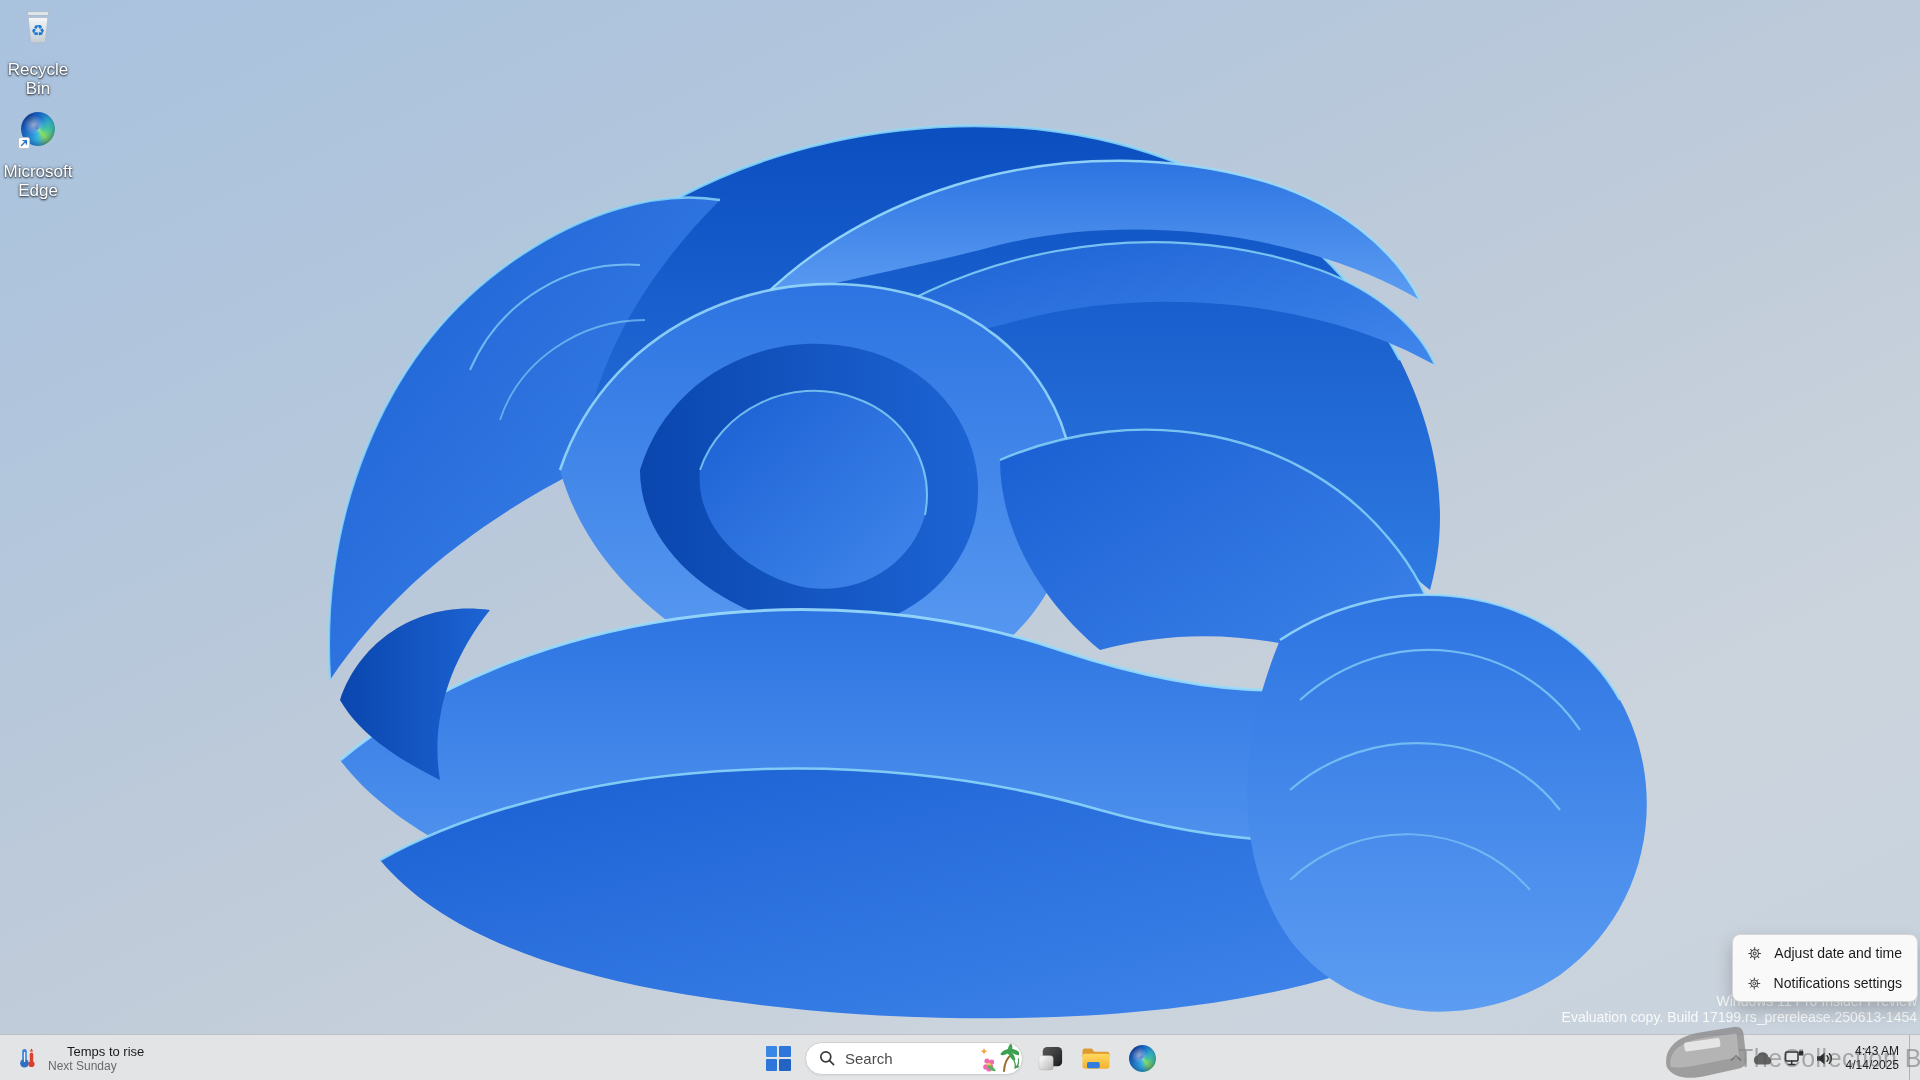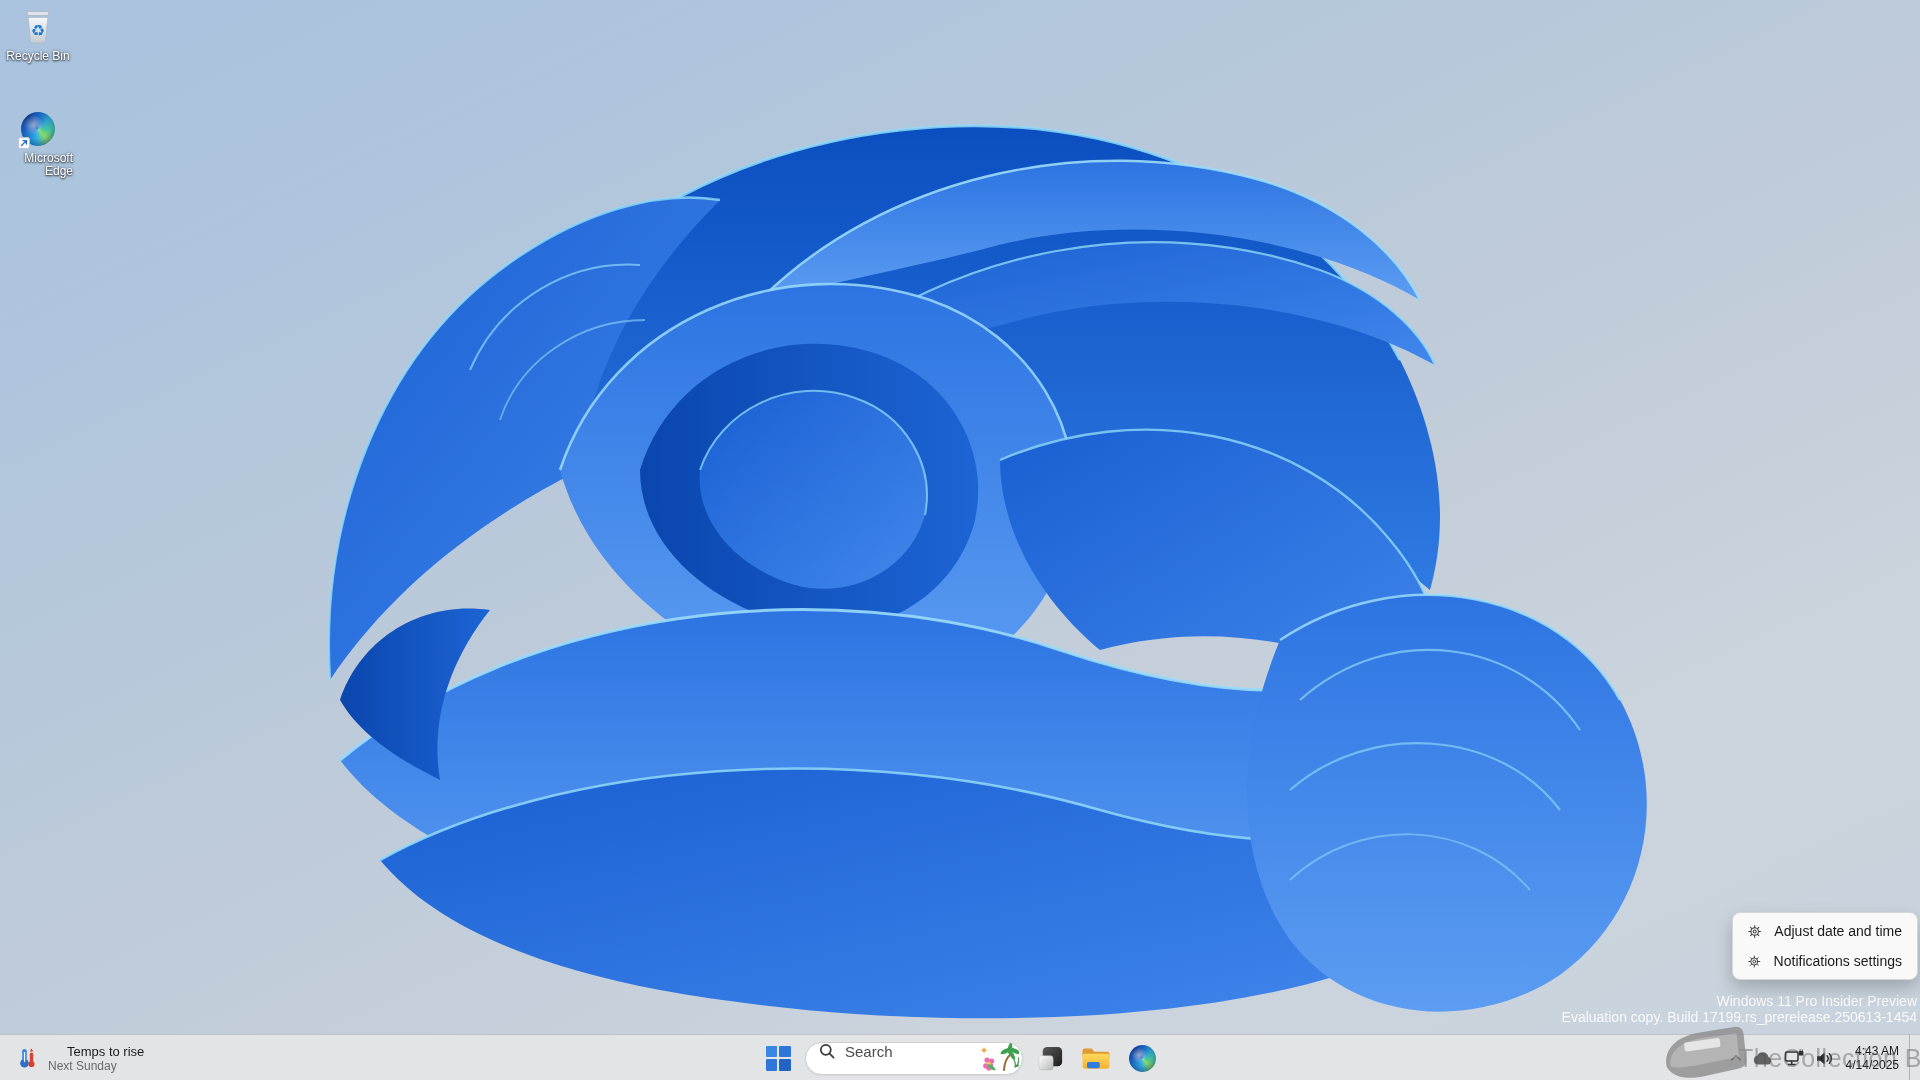--- a/index.html
+++ b/index.html
@@ -7,39 +7,39 @@
   #stage{position:relative;width:1920px;height:1080px;overflow:hidden;
          font-family:"Liberation Sans","DejaVu Sans",sans-serif;
          background:linear-gradient(155deg,#a9c2de 0%,#b2c6dc 25%,#bfcbd9 50%,#cbd4dd 75%,#c9d3dd 100%);}
 
   
   .bloom{position:absolute;left:0;top:0;z-index:1;}
 
   
   .desk-icon{position:absolute;width:76px;display:flex;flex-direction:column;align-items:center;z-index:6;cursor:default;}
   .desk-icon .glyph{width:38px;height:38px;display:flex;align-items:center;justify-content:center;position:relative;}
-  .desk-icon .lbl{margin-top:4px;font-size:12px;line-height:1.1;color:#fff;text-align:right;
+  .desk-icon .lbl{margin-top:15px;font-size:17px;line-height:1.1;color:#fff;text-align:center;
                   text-shadow:0 1px 2px rgba(0,0,0,.8),0 0 3px rgba(0,0,0,.5);max-width:70px;}
   .edge-ball{width:34px;height:34px;border-radius:50%;
     background:
       radial-gradient(circle at 38% 38%, rgba(255,255,255,.55) 0%, rgba(255,255,255,0) 34%),
       conic-gradient(from 230deg, #2b8dd8, #1a5fc0, #123f92, #1a66c8, #30a7c8, #47c79e, #8ede5e, #35b9e9, #2b8dd8);
     box-shadow:inset 0 -3px 6px rgba(10,40,110,.55);}
   .shortcut{position:absolute;left:-1px;bottom:-1px;width:12px;height:12px;background:#fff;border-radius:2.5px;
             border:1px solid #b9c2cc;display:flex;align-items:center;justify-content:center;}
 
   
   .eval-mark{position:absolute;right:3px;top:994px;z-index:8;text-align:right;
              color:rgba(255,255,255,.88);font-size:14px;line-height:15.5px;}
   .collection-mark{position:absolute;left:1738px;top:1044px;z-index:31;font-size:25px;letter-spacing:.5px;
                    color:rgba(80,80,80,.42);white-space:nowrap;}
   .book-mark{position:absolute;left:1658px;top:1026px;z-index:35;transform:rotate(-4deg);}
 
   
-  .ctx-menu{position:absolute;left:1732px;top:912px;width:186px;z-index:60;background:#f9f9f9;
+  .ctx-menu{position:absolute;left:1732px;top:934px;width:186px;z-index:60;background:#f9f9f9;
             border:1px solid #d5d5d5;border-radius:8px;padding:3px 0;
             box-shadow:0 8px 18px rgba(0,0,0,.22);}
   .ctx-item{height:30px;display:flex;align-items:center;gap:13px;padding:0 12px;cursor:default;border-radius:5px;margin:0 3px;}
   .ctx-item span{font-size:14px;color:#1b1b1b;white-space:nowrap;}
 
   
   .taskbar{position:absolute;left:0;bottom:0;width:1920px;height:46px;z-index:30;
            background:rgba(227,228,229,.97);border-top:1px solid rgba(120,130,140,.35);}
   .tb-left{position:absolute;left:10px;top:0;height:46px;display:flex;align-items:center;gap:8px;padding:0 6px;border-radius:6px;}
   .tb-left .wtxt{display:flex;flex-direction:column;justify-content:center;}
@@ -47,21 +47,21 @@
   .tb-left .w2{font-size:12px;color:#6a6a6a;line-height:14px;}
   .tb-center{position:absolute;left:50%;transform:translateX(-50%);top:0;height:46px;display:flex;align-items:center;gap:8px;}
   .tb-btn{width:38px;height:38px;border-radius:6px;display:flex;align-items:center;justify-content:center;cursor:pointer;}
   .start-grid{width:25px;height:25px;display:grid;grid-template-columns:1fr 1fr;grid-template-rows:1fr 1fr;gap:2.5px;}
   .start-grid i{border-radius:1px;}
   .start-grid i:nth-child(1){background:#3a86e4;}
   .start-grid i:nth-child(2){background:#2e76d9;}
   .start-grid i:nth-child(3){background:#2e76d9;}
   .start-grid i:nth-child(4){background:#2263c4;}
   .search-pill{width:218px;height:33px;border-radius:17px;background:#fff;border:1px solid #cfcfcf;
-               display:flex;padding:0 3px 0 13px;cursor:pointer;box-shadow:0 1px 2px rgba(0,0,0,.06);}
+               display:flex;align-items:center;padding:0 3px 0 13px;cursor:pointer;box-shadow:0 1px 2px rgba(0,0,0,.06);}
   .search-pill .stx{flex:1;font-size:15px;color:#4c4c4c;margin-left:10px;}
   .edge-ball.small{width:27px;height:27px;}
 
   .tb-right{position:absolute;right:6px;top:0;height:46px;display:flex;align-items:center;z-index:33;}
   .tray-btn{height:36px;display:flex;align-items:center;justify-content:center;border-radius:5px;cursor:pointer;padding:0 5px;}
   .clock{display:flex;flex-direction:column;align-items:flex-end;justify-content:center;font-size:12px;
          line-height:14px;color:#1a1a1a;padding:0 6px;cursor:pointer;border-radius:5px;}
   .show-desktop{width:5px;height:46px;border-left:1px solid rgba(0,0,0,.22);margin-left:4px;cursor:pointer;}
 </style>
 </head>

